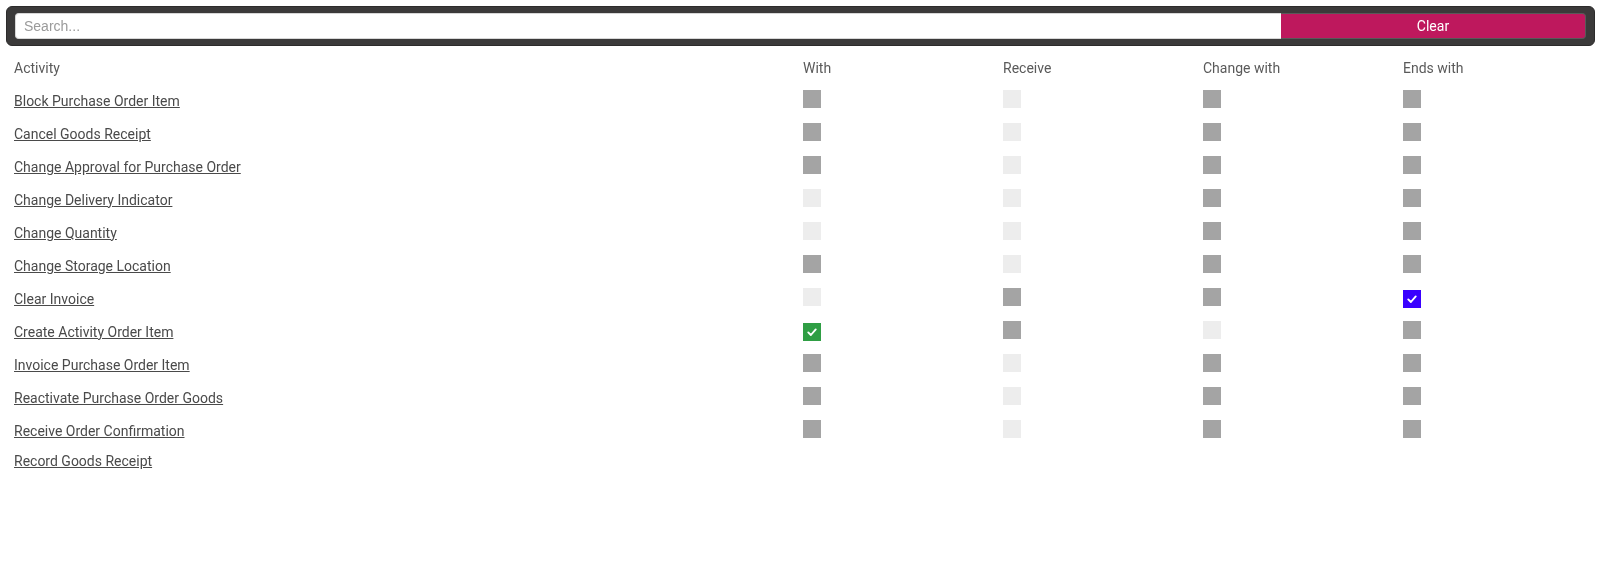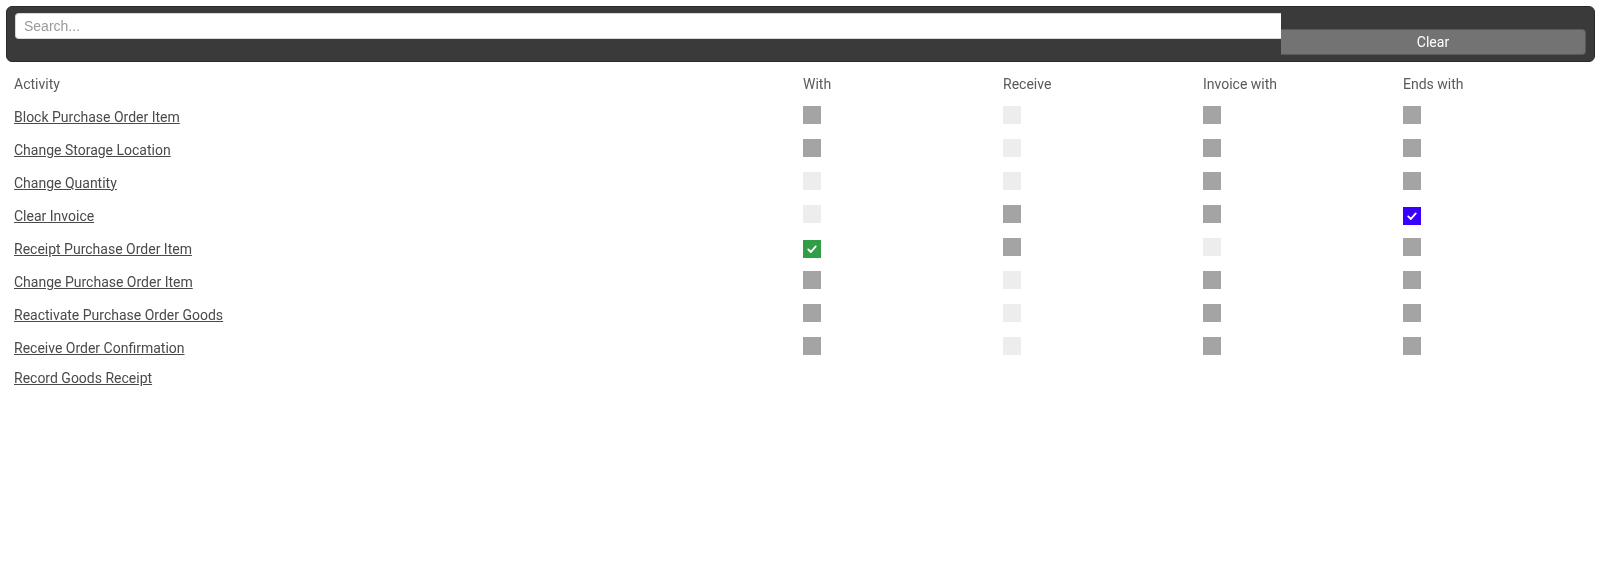--- a/index.html
+++ b/index.html
@@ -6,21 +6,21 @@
   html, body {
     margin: 0; padding: 0;
     font-family: "Segoe UI", Roboto, Arial, sans-serif;
     font-size: 14px;
     color: #3b3b3b;
     background: #fff;
     width: 1601px;
   }
   .topbar {
     display: flex;
-    align-items: flex-start;
+    align-items: flex-end;
     background: #3b3a3a;
     padding: 6px 8px;
     gap: 0;
     border-radius: 6px;
     margin: 6px;
     border: 1px solid #2c2b2b;
   }
   .search-input {
     flex: 1 1 auto;
     height: 26px;
@@ -33,28 +33,27 @@
     background: #fff;
     outline: none;
   }
   .search-input::placeholder { color: #9a9a9a; }
   .clear-btn {
     width: 305px;
     height: 26px;
     border: 1px solid #5a5959;
     border-left: none;
     border-radius: 0 4px 4px 0;
-    background: #737373;
+    background: #be185d;
     color: #fff;
     font-size: 14px;
     text-align: center;
     line-height: 24px;
     cursor: pointer;
     user-select: none;
-    margin-top: 16px;
   }
 
   .content-wrap {
     height: 532px;
     overflow-y: scroll;
     padding: 0 6px 0 6px;
   }
 
   table.activity-table {
     width: 100%;
@@ -126,70 +125,91 @@
       <col class="col-opt">
         <col class="col-opt">
         <col class="col-opt">
         <col class="col-opt">
     </colgroup>
     <thead>
       <tr>
         <th class="col-activity">Activity</th>
         <th>With</th>
         <th>Receive</th>
-        <th>Invoice with</th>
+        <th>Change with</th>
         <th>Ends with</th>
       </tr>
     </thead>
     <tbody id="tbody">
         <tr>
           <td class="col-activity">Block Purchase Order Item</td>
           <td><span class="cb cb-gray-dark"></span></td>
           <td><span class="cb cb-gray-light"></span></td>
           <td><span class="cb cb-gray-dark"></span></td>
           <td><span class="cb cb-gray-dark"></span></td>
         </tr>
         <tr>
+          <td class="col-activity">Cancel Goods Receipt</td>
+          <td><span class="cb cb-gray-dark"></span></td>
+          <td><span class="cb cb-gray-light"></span></td>
+          <td><span class="cb cb-gray-dark"></span></td>
+          <td><span class="cb cb-gray-dark"></span></td>
+        </tr>
+        <tr>
+          <td class="col-activity">Change Approval for Purchase Order</td>
+          <td><span class="cb cb-gray-dark"></span></td>
+          <td><span class="cb cb-gray-light"></span></td>
+          <td><span class="cb cb-gray-dark"></span></td>
+          <td><span class="cb cb-gray-dark"></span></td>
+        </tr>
+        <tr>
+          <td class="col-activity">Change Delivery Indicator</td>
+          <td><span class="cb cb-gray-light"></span></td>
+          <td><span class="cb cb-gray-light"></span></td>
+          <td><span class="cb cb-gray-dark"></span></td>
+          <td><span class="cb cb-gray-dark"></span></td>
+        </tr>
+        <tr>
+          <td class="col-activity">Change Quantity</td>
+          <td><span class="cb cb-gray-light"></span></td>
+          <td><span class="cb cb-gray-light"></span></td>
+          <td><span class="cb cb-gray-dark"></span></td>
+          <td><span class="cb cb-gray-dark"></span></td>
+        </tr>
+        <tr>
           <td class="col-activity">Change Storage Location</td>
           <td><span class="cb cb-gray-dark"></span></td>
-          <td><span class="cb cb-gray-light"></span></td>
-          <td><span class="cb cb-gray-dark"></span></td>
-          <td><span class="cb cb-gray-dark"></span></td>
-        </tr>
-        <tr>
-          <td class="col-activity">Change Quantity</td>
-          <td><span class="cb cb-gray-light"></span></td>
           <td><span class="cb cb-gray-light"></span></td>
           <td><span class="cb cb-gray-dark"></span></td>
           <td><span class="cb cb-gray-dark"></span></td>
         </tr>
         <tr>
           <td class="col-activity">Clear Invoice</td>
           <td><span class="cb cb-gray-light"></span></td>
           <td><span class="cb cb-gray-dark"></span></td>
           <td><span class="cb cb-gray-dark"></span></td>
           <td><span class="cb cb-blue cb-check">
               <svg viewBox="0 0 16 16">
                 <path d="M3 8.5 L6.5 12 L13 4.5"></path>
               </svg>
             </span></td>
         </tr>
         <tr>
-          <td class="col-activity">Receipt Purchase Order Item</td>
+          <td class="col-activity">Create Activity Order Item</td>
           <td><span class="cb cb-green cb-check">
               <svg viewBox="0 0 16 16">
                 <path d="M3 8.5 L6.5 12 L13 4.5"></path>
               </svg>
             </span></td>
           <td><span class="cb cb-gray-dark"></span></td>
           <td><span class="cb cb-gray-light"></span></td>
           <td><span class="cb cb-gray-dark"></span></td>
         </tr>
         <tr>
-          <td class="col-activity">Change Purchase Order Item</td>
+          <td class="col-activity">Invoice Purchase Order Item</td>
           <td><span class="cb cb-gray-dark"></span></td>
           <td><span class="cb cb-gray-light"></span></td>
           <td><span class="cb cb-gray-dark"></span></td>
           <td><span class="cb cb-gray-dark"></span></td>
         </tr>
         <tr>
           <td class="col-activity">Reactivate Purchase Order Goods</td>
           <td><span class="cb cb-gray-dark"></span></td>
           <td><span class="cb cb-gray-light"></span></td>
           <td><span class="cb cb-gray-dark"></span></td>

